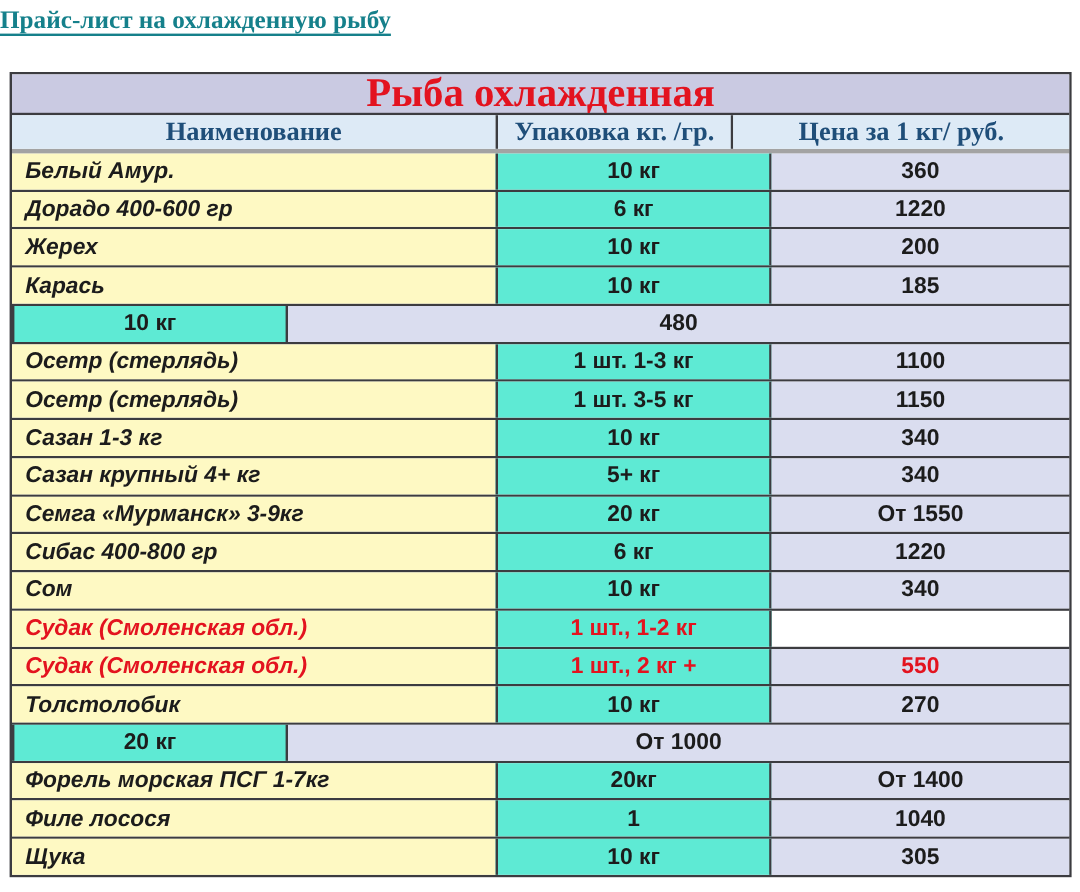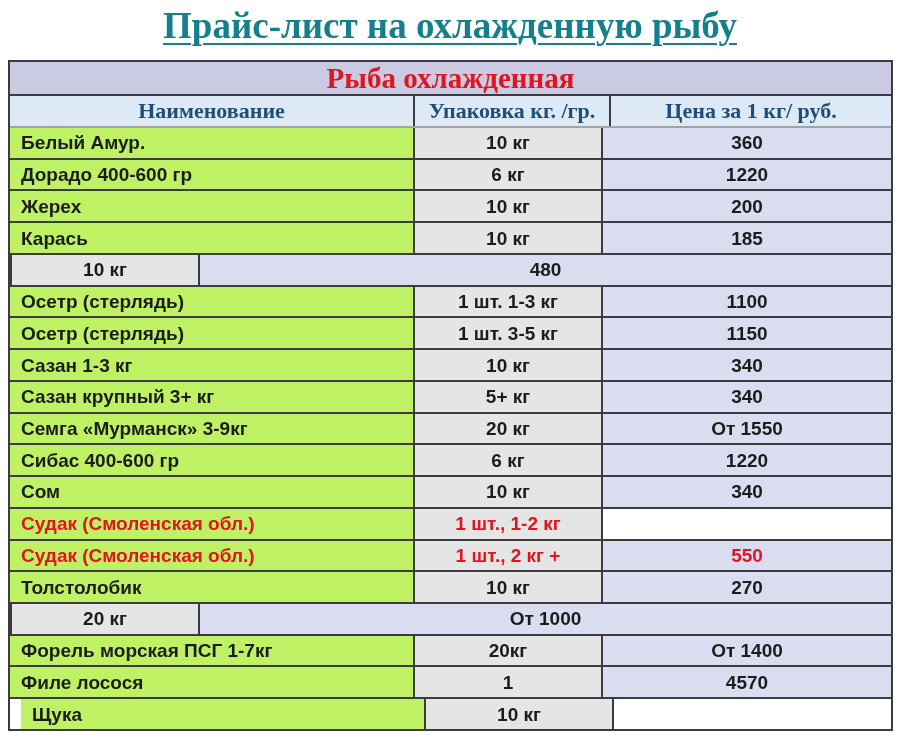--- a/index.html
+++ b/index.html
@@ -2,69 +2,69 @@
 <html><head>
 <meta charset="utf-8">
 <style>
   * { margin:0; padding:0; box-sizing:border-box; }
   html,body { width:900px; height:743px; background:#ffffff; overflow:hidden;
               font-family:"Liberation Sans", sans-serif; }
   .page { position:relative; width:900px; height:743px; background:#ffffff; }
 
   .page-title {
     position:absolute; top:4px; left:0; width:900px;
-    text-align:center;
+    text-align:left;
     font-family:"Liberation Serif", serif;
-    font-size:37px; font-weight:700;
+    font-size:21px; font-weight:700;
     color:#15808B;
     text-decoration:underline;
     text-decoration-thickness:2px;
     text-underline-offset:5px;
   }
 
   .table {
     position:absolute; left:8px; top:60px; width:885px; height:671px;
     border:2px solid #3C3C40;
     display:flex; flex-direction:column;
     background:#ffffff;
   }
 
   .band {
     height:34px; flex:0 0 34px;
     background:#CACAE2;
     border-bottom:2px solid #3C3C40;
     display:flex; align-items:center; justify-content:center;
     font-family:"Liberation Serif", serif;
-    font-size:29px; font-weight:700; color:#E3131F;
+    font-size:34px; font-weight:700; color:#E3131F;
   }
 
   .headrow {
     height:32px; flex:0 0 32px;
-    border-bottom:2px solid #a3a3a3;
+    border-bottom:4px solid #a3a3a3;
     display:flex;
   }
   .headrow .hcell {
     background:#DDEAF6;
     display:flex; align-items:center; justify-content:center;
     font-family:"Liberation Serif", serif;
     font-size:22px; font-weight:700; color:#1F4E79;
   }
 
   .rows { flex:1; display:flex; flex-direction:column; }
 
   .trow { flex:1; display:flex; border-bottom:2px solid #3C3C40; }
-  .trow:last-child { border-bottom:none;padding-left:11px; }
+  .trow:last-child { border-bottom:none; }
 
   .cell {
     display:flex; align-items:center;
     font-size:19px; font-weight:700; color:#1C1C1C;
     line-height:1;
   }
-  .c1 { width:403px; background:#bef264; justify-content:flex-start; padding-left:11px; }
-  .c2 { width:190px; background:#e5e5e5;
+  .c1 { width:403px; background:#fef9c3; justify-content:flex-start; padding-left:11px;font-style:italic; }
+  .c2 { width:230px; background:#5eead4;
         border-left:2px solid #3C3C40; border-right:2px solid #3C3C40;
         justify-content:center; }
   .c3 { flex:1; background:#DADDEF; justify-content:center; }
   .h1 { width:403px; }
   .h2 { width:198px; border-left:2px solid #3C3C40; border-right:2px solid #3C3C40; }
   .h3 { flex:1; }
 
   .trow.red .cell { color:#E3131F; }
 </style>
 </head>
@@ -118,31 +118,31 @@
           <div class="cell c1">Осетр (стерлядь)</div>
           <div class="cell c2">1 шт. 3-5 кг</div>
           <div class="cell c3">1150</div>
         </div>
         <div class="trow">
           <div class="cell c1">Сазан 1-3 кг</div>
           <div class="cell c2">10 кг</div>
           <div class="cell c3">340</div>
         </div>
         <div class="trow">
-          <div class="cell c1">Сазан крупный 3+ кг</div>
+          <div class="cell c1">Сазан крупный 4+ кг</div>
           <div class="cell c2">5+ кг</div>
           <div class="cell c3">340</div>
         </div>
         <div class="trow">
           <div class="cell c1">Семга «Мурманск» 3-9кг</div>
           <div class="cell c2">20 кг</div>
           <div class="cell c3">От 1550</div>
         </div>
         <div class="trow">
-          <div class="cell c1">Сибас 400-600 гр</div>
+          <div class="cell c1">Сибас 400-800 гр</div>
           <div class="cell c2">6 кг</div>
           <div class="cell c3">1220</div>
         </div>
         <div class="trow">
           <div class="cell c1">Сом</div>
           <div class="cell c2">10 кг</div>
           <div class="cell c3">340</div>
         </div>
         <div class="trow red">
           <div class="cell c1">Судак (Смоленская обл.)</div>
@@ -163,22 +163,23 @@
           <div class="cell c3">От 1000</div>
         </div>
         <div class="trow">
           <div class="cell c1">Форель морская ПСГ 1-7кг</div>
           <div class="cell c2">20кг</div>
           <div class="cell c3">От 1400</div>
         </div>
         <div class="trow">
           <div class="cell c1">Филе лосося</div>
           <div class="cell c2">1</div>
-          <div class="cell c3">4570</div>
+          <div class="cell c3">1040</div>
         </div>
         <div class="trow">
           <div class="cell c1">Щука</div>
           <div class="cell c2">10 кг</div>
+          <div class="cell c3">305</div>
         </div>
       </div>
 
   </div>
 </div>
 
 </body></html>

